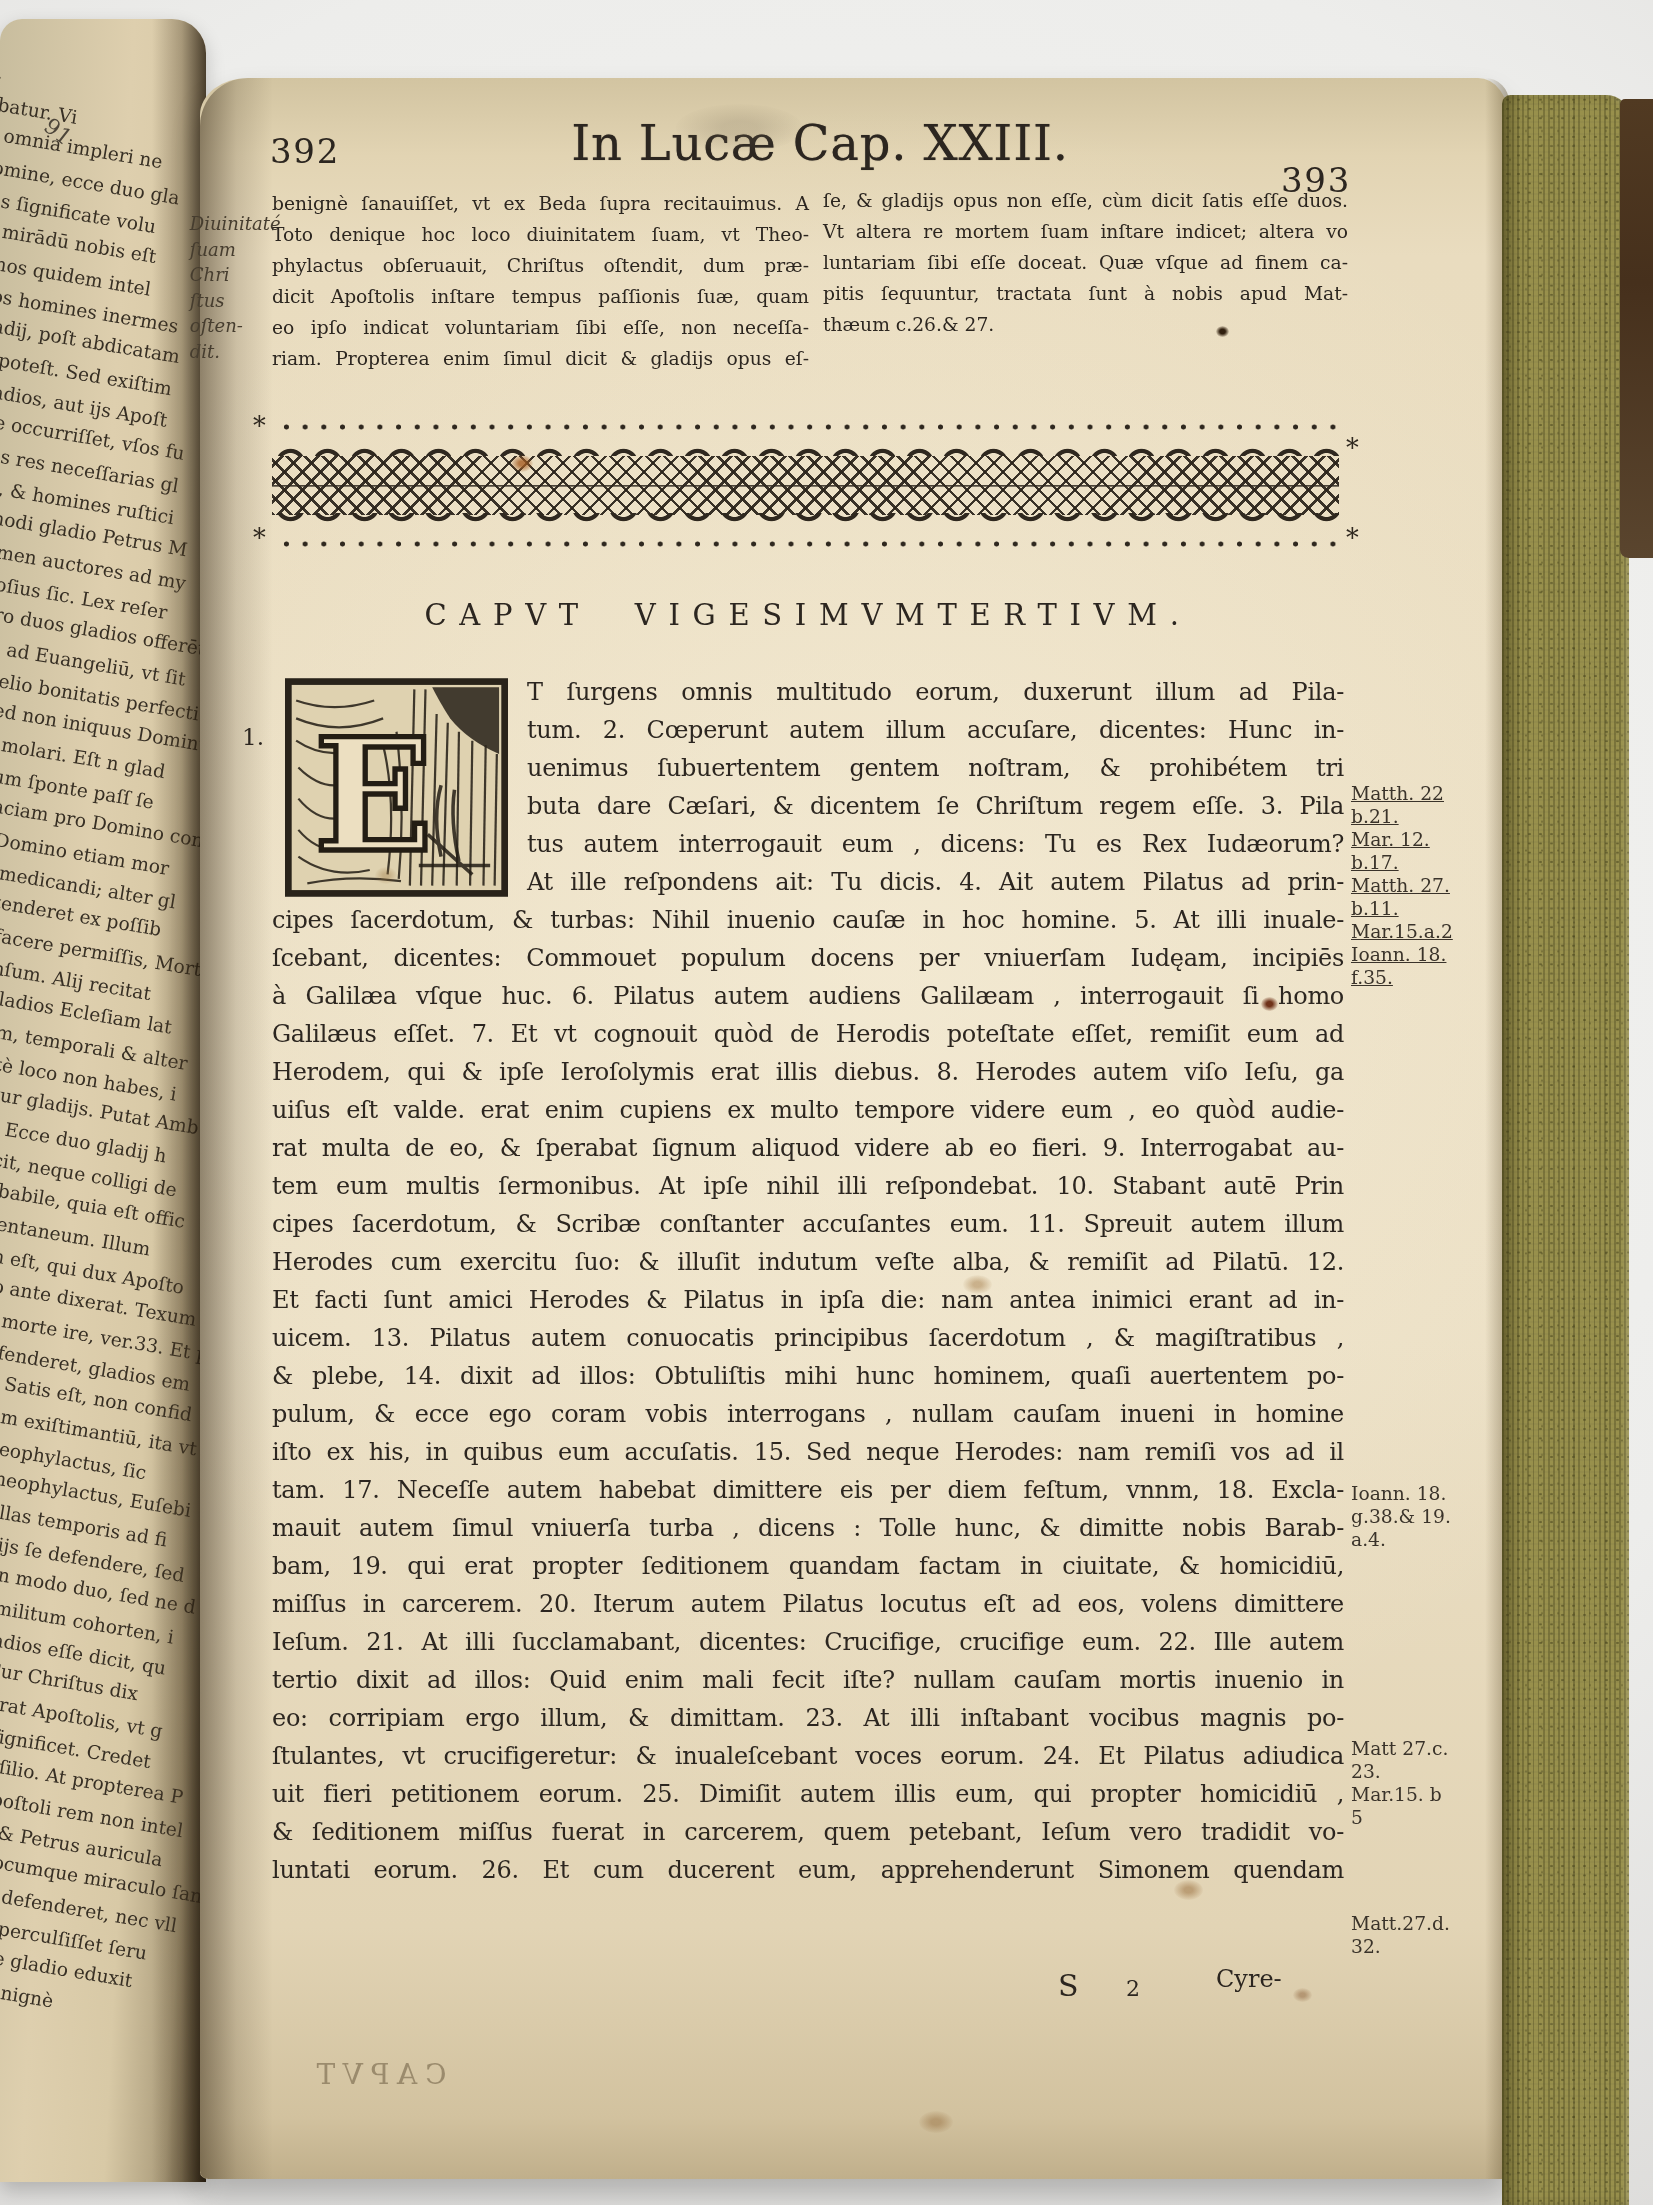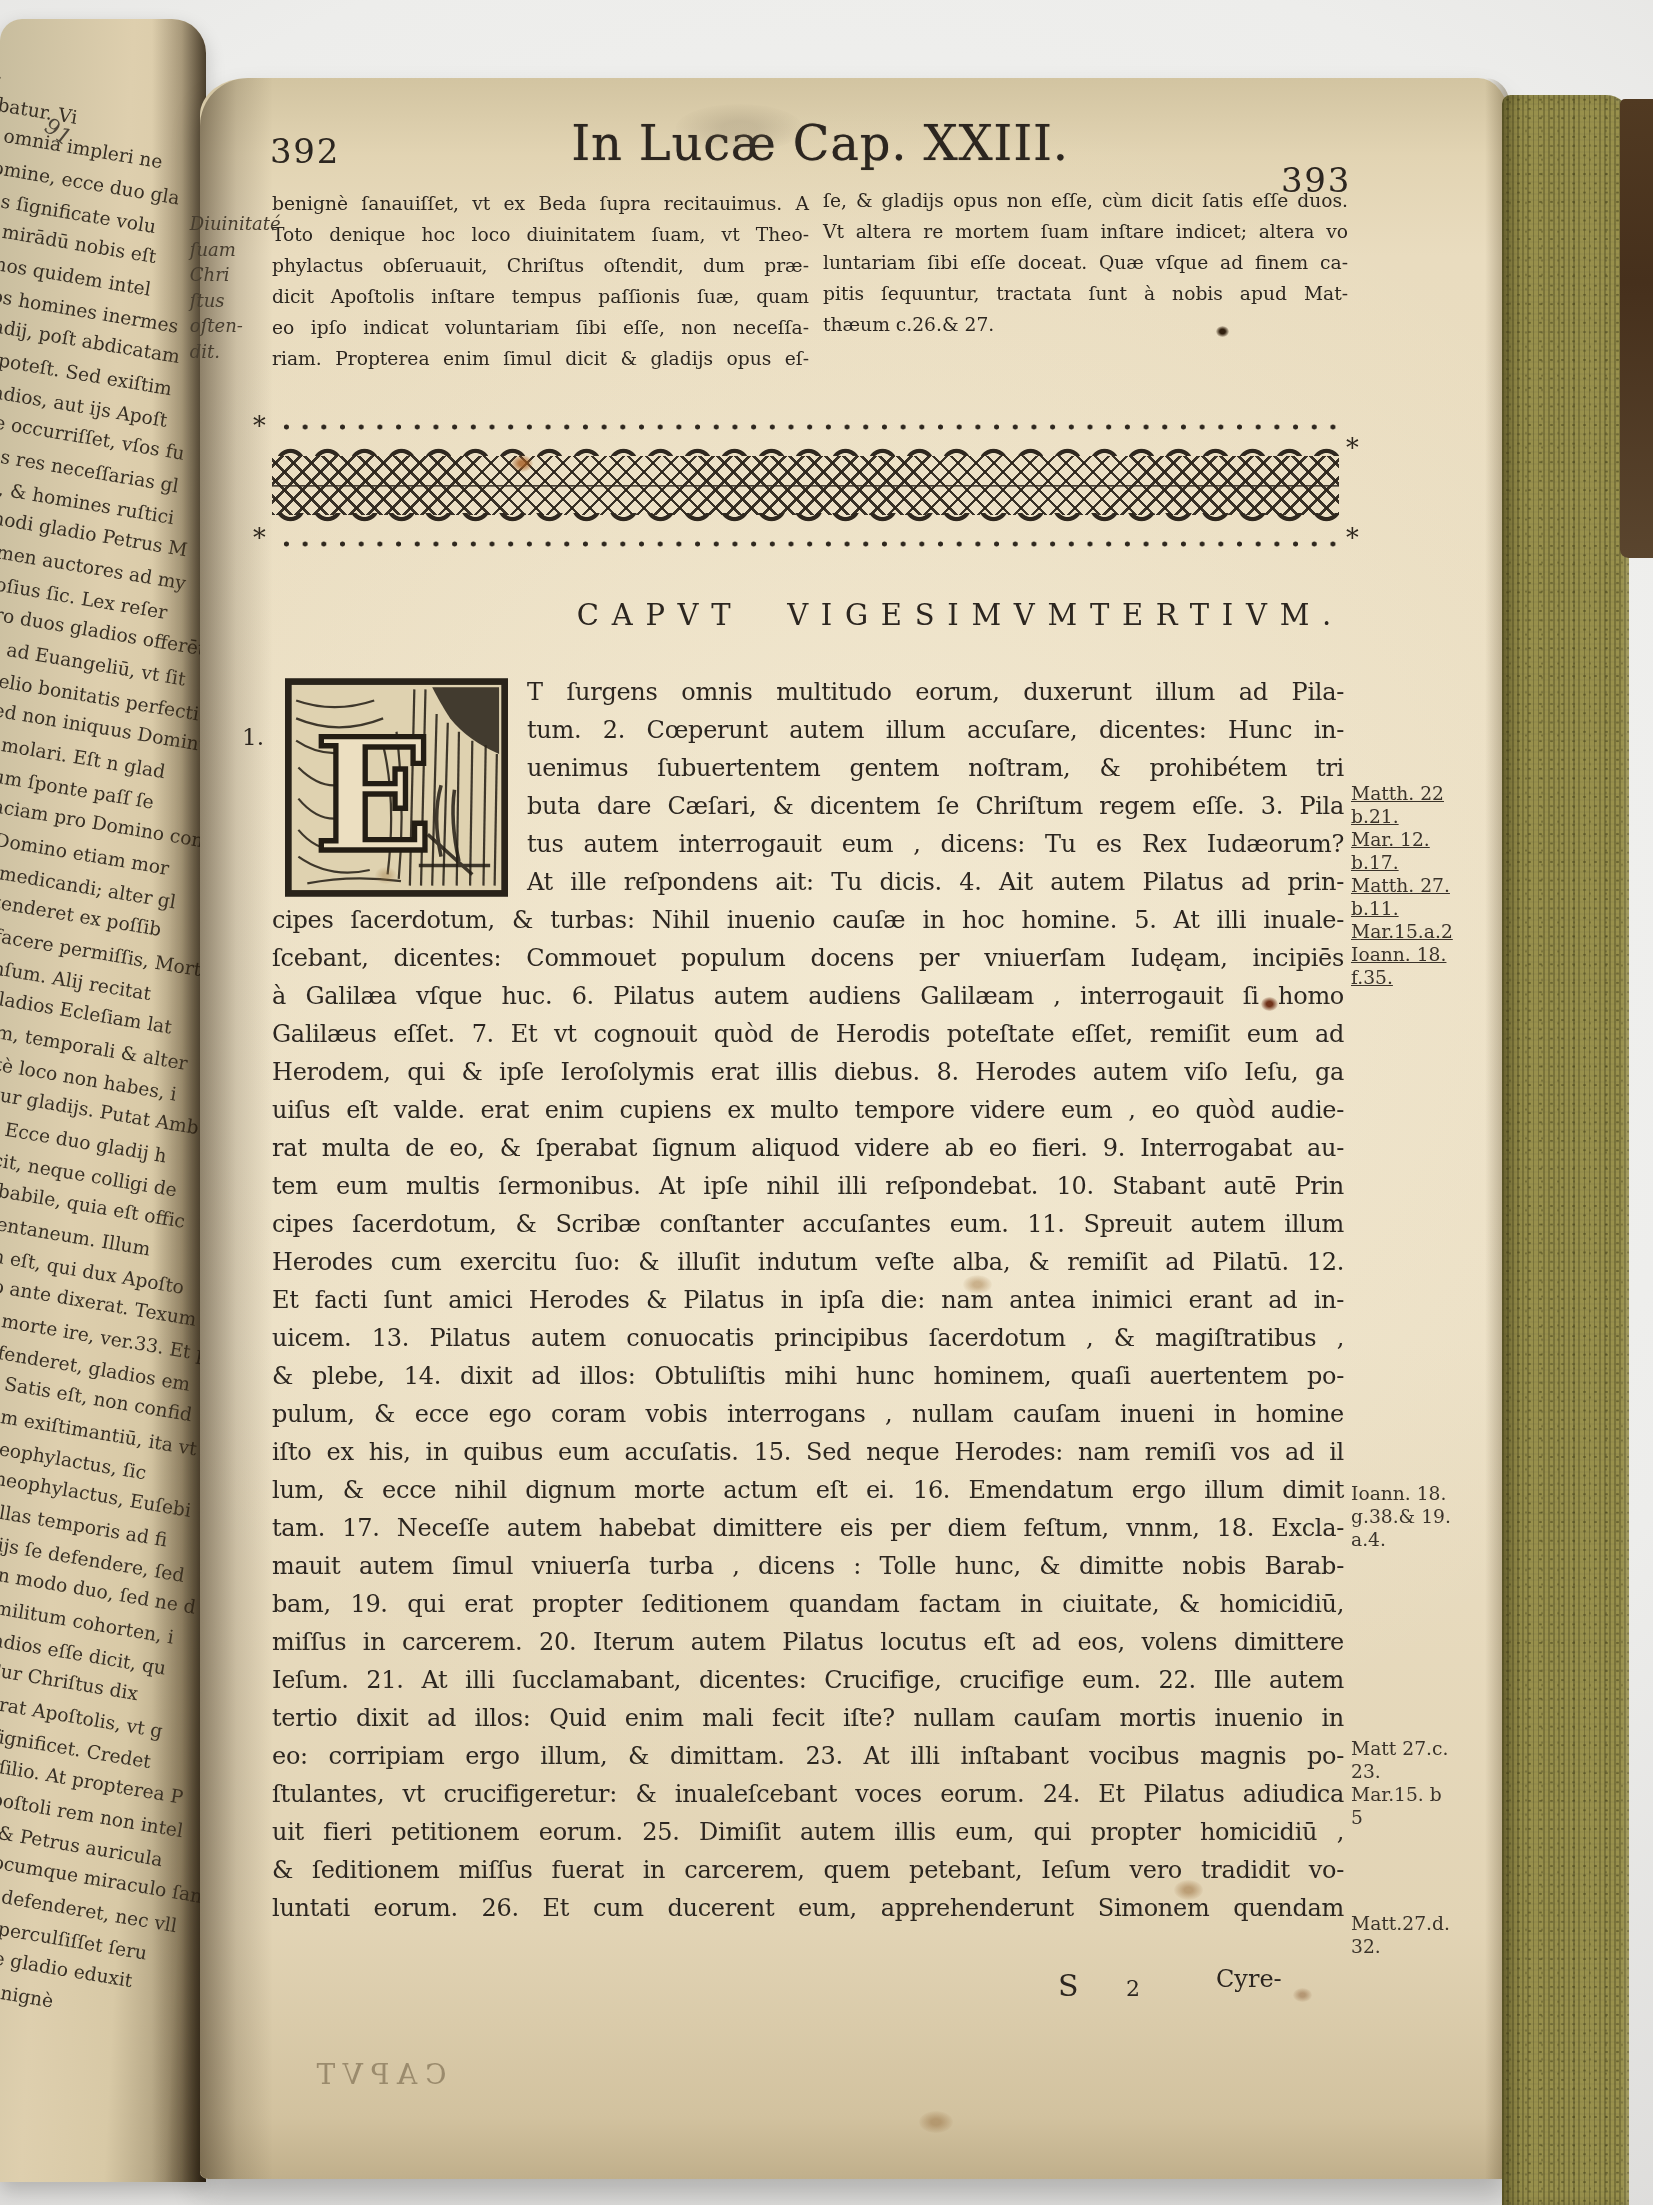--- a/index.html
+++ b/index.html
@@ -63,21 +63,21 @@
                      radial-gradient(circle, #2f281f 2.2px, rgba(0,0,0,0) 2.9px);
     background-size:37px 37px,18.7px 10.2px;background-position:0 0,5.1px 1.7px;}
   .ornament::after{bottom:0;
     background-image:radial-gradient(circle at 50% -18%, rgba(0,0,0,0) 10.2px, #2f281f 11px 14.4px, rgba(0,0,0,0) 15.3px),
                      radial-gradient(circle, #2f281f 2.2px, rgba(0,0,0,0) 2.9px);
     background-size:37px 37px,18.7px 10.2px;background-position:0 0,5.1px 25.5px;}
   .corner-mark{position:absolute;font-size:25.5px;color:#2f281f;}
   .cm-tl{left:53px;top:333px;} .cm-bl{left:53px;top:445px;}
   .cm-tr{left:1146px;top:355px;} .cm-br{left:1146px;top:445px;}
   
-  .caput{position:absolute;left:72px;top:520px;width:1072px;text-align:right;
+  .caput{position:absolute;left:72px;top:520px;width:1072px;text-align:center;
     font-size:29px;letter-spacing:12.7px;word-spacing:22px;}
   
   .body-block{position:absolute;left:72px;top:595px;width:1072px;font-size:24px;line-height:38px;
     letter-spacing:-0.3px;}
   .body-block p{margin:0;text-align:justify;text-align-last:justify;}
   .indent-block{margin-left:255px;}
   .dropcap{position:absolute;left:85px;top:600px;width:223px;height:219px;}
   .verse-marker{position:absolute;left:42px;top:646px;font-size:23px;}
   
   .mr{position:absolute;left:1151px;width:155px;font-size:18.7px;line-height:23px;color:#3a332a;}
@@ -279,21 +279,20 @@
           <p>uiſus eſt valde. erat enim cupiens ex multo tempore videre eum , eo quòd audie-</p>
           <p>rat multa de eo, &amp; ſperabat ſignum aliquod videre ab eo fieri. 9. Interrogabat au-</p>
           <p>tem eum multis ſermonibus. At ipſe nihil illi reſpondebat. 10. Stabant autē Prin</p>
           <p>cipes ſacerdotum, &amp; Scribæ conſtanter accuſantes eum. 11. Spreuit autem illum</p>
           <p>Herodes cum exercitu ſuo: &amp; illuſit indutum veſte alba, &amp; remiſit ad Pilatū. 12.</p>
           <p>Et facti ſunt amici Herodes &amp; Pilatus in ipſa die: nam antea inimici erant ad in-</p>
           <p>uicem. 13. Pilatus autem conuocatis principibus ſacerdotum , &amp; magiſtratibus ,</p>
           <p>&amp; plebe, 14. dixit ad illos: Obtuliſtis mihi hunc hominem, quaſi auertentem po-</p>
           <p>pulum, &amp; ecce ego coram vobis interrogans , nullam cauſam inueni in homine</p>
           <p>iſto ex his, in quibus eum accuſatis. 15. Sed neque Herodes: nam remiſi vos ad il</p>
-          <p>lum, &amp; ecce nihil dignum morte actum eſt ei. 16. Emendatum ergo illum dimit</p>
           <p>tam. 17. Neceſſe autem habebat dimittere eis per diem feſtum, vnnm, 18. Excla-</p>
           <p>mauit autem ſimul vniuerſa turba , dicens : Tolle hunc, &amp; dimitte nobis Barab-</p>
           <p>bam, 19. qui erat propter ſeditionem quandam factam in ciuitate, &amp; homicidiū,</p>
           <p>miſſus in carcerem. 20. Iterum autem Pilatus locutus eſt ad eos, volens dimittere</p>
           <p>Ieſum. 21. At illi ſucclamabant, dicentes: Crucifige, crucifige eum. 22. Ille autem</p>
           <p>tertio dixit ad illos: Quid enim mali fecit iſte? nullam cauſam mortis inuenio in</p>
           <p>eo: corripiam ergo illum, &amp; dimittam. 23. At illi inſtabant vocibus magnis po-</p>
           <p>ſtulantes, vt crucifigeretur: &amp; inualeſcebant voces eorum. 24. Et Pilatus adiudica</p>
           <p>uit fieri petitionem eorum. 25. Dimiſit autem illis eum, qui propter homicidiū ,</p>
           <p>&amp; ſeditionem miſſus fuerat in carcerem, quem petebant, Ieſum vero tradidit vo-</p>

